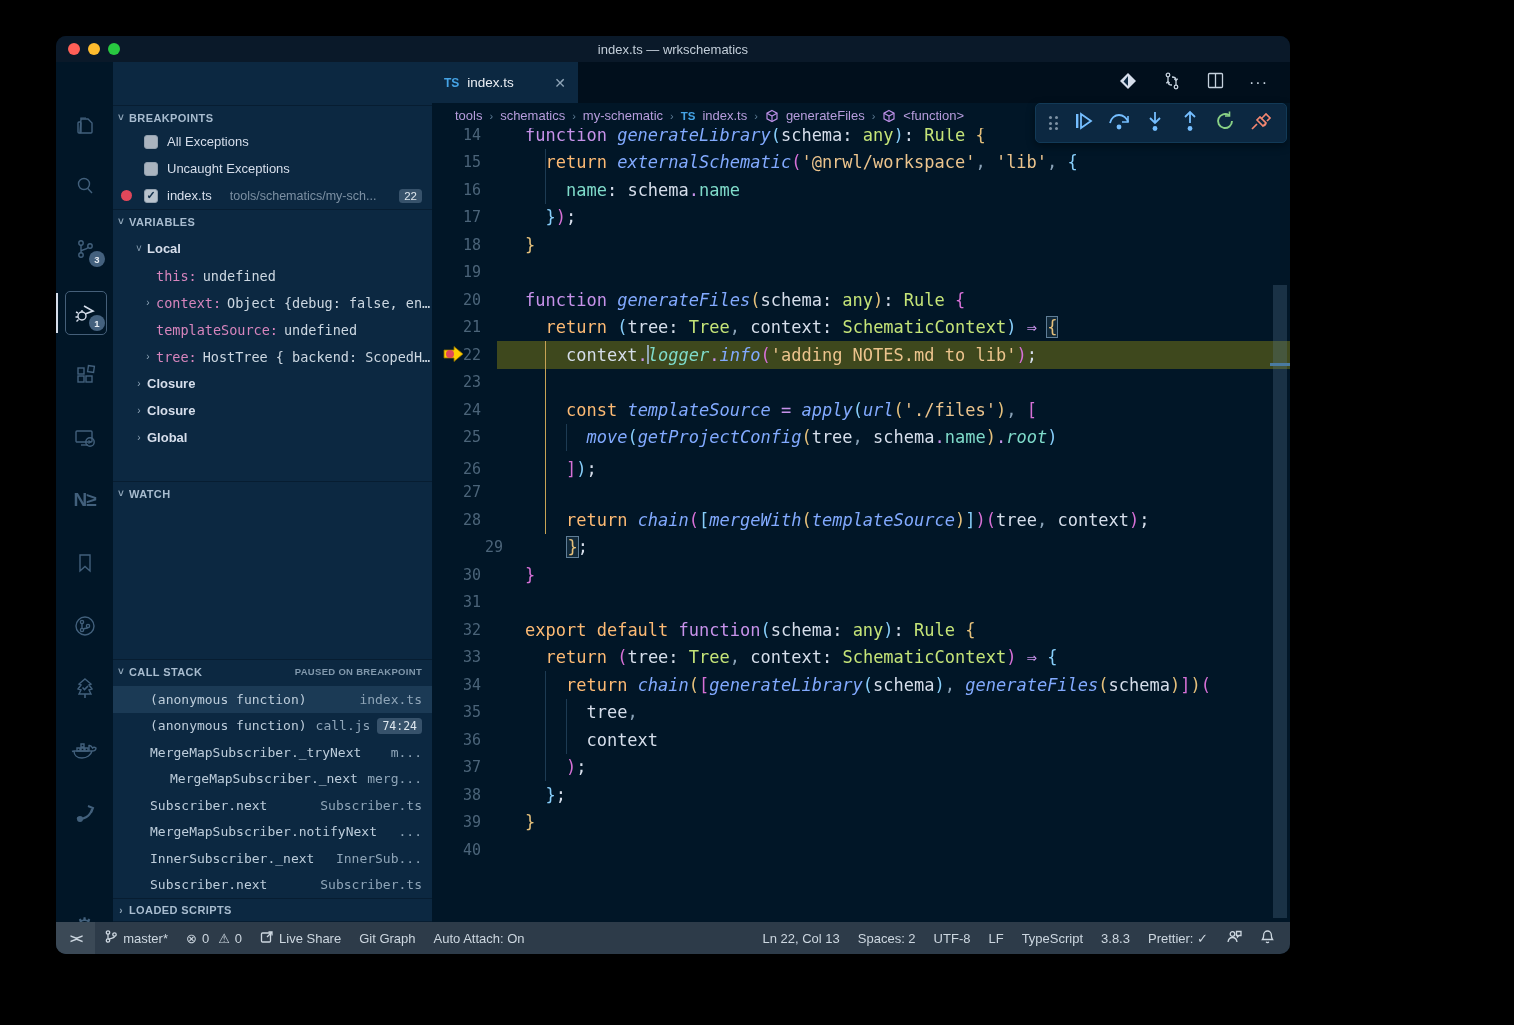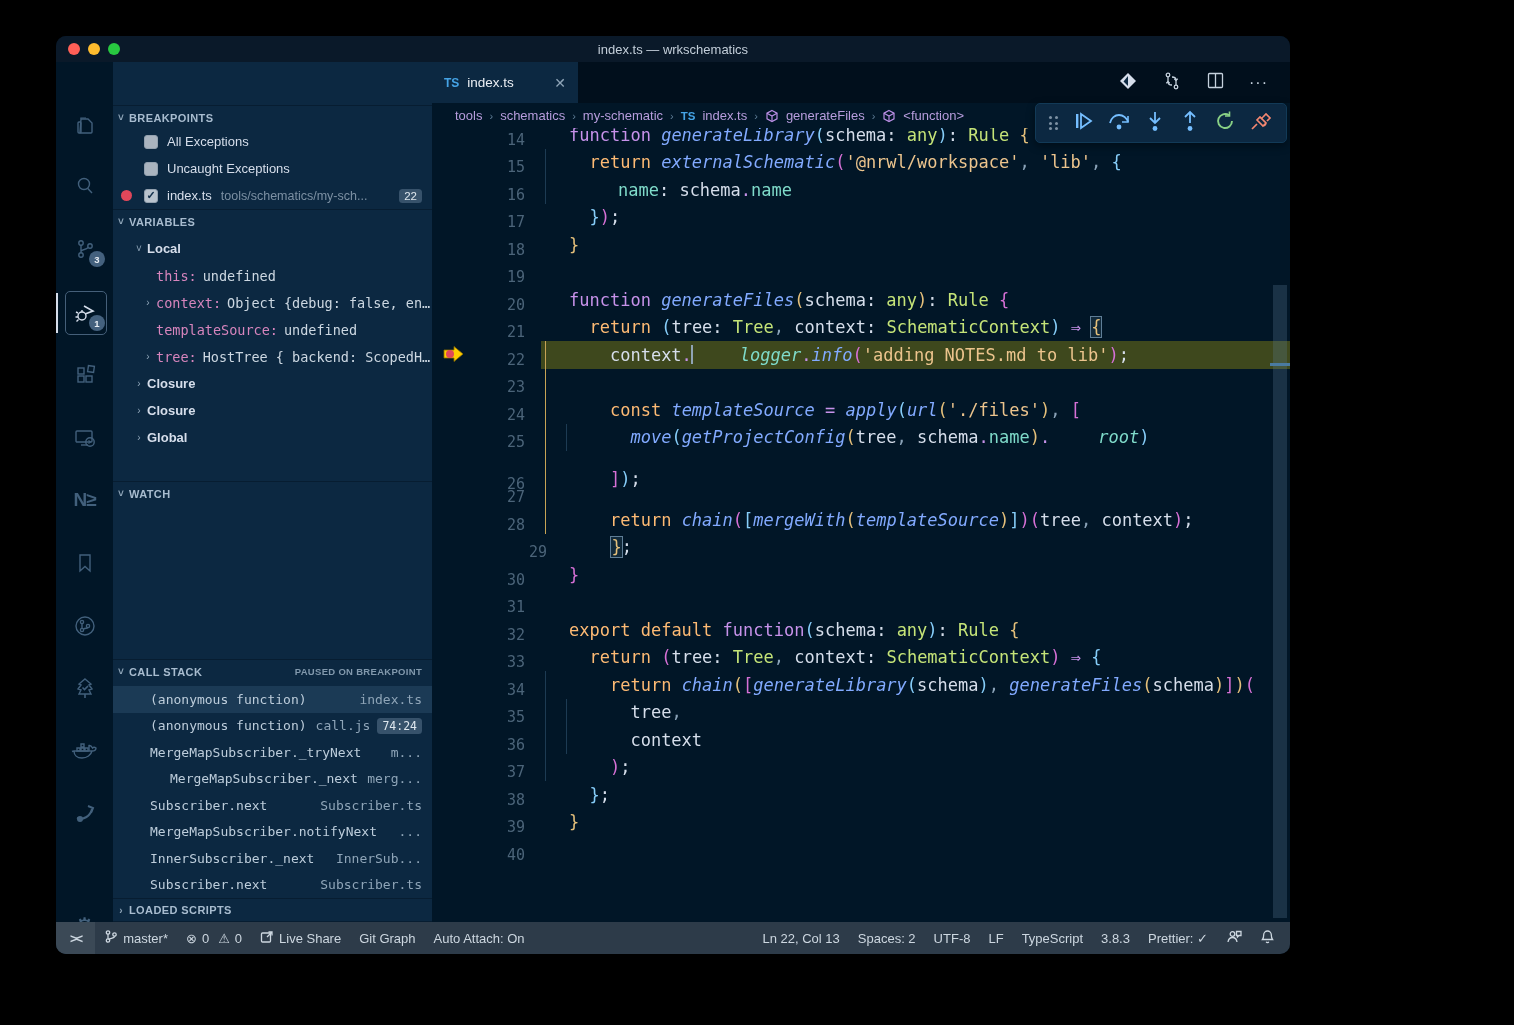--- a/index.html
+++ b/index.html
@@ -53,21 +53,21 @@
   .gear-dot { position:absolute; right:-4px; top:-2px; width:8px; height:8px; border-radius:50%; background:#c96a31; }
   .console-ic { margin-left:20px; width:17px; height:15px; border:1.4px solid #c5d1dd; border-radius:2px;
     color:#c5d1dd; font-size:8px; display:flex; align-items:center; justify-content:center; }
 
   .row { position:absolute; left:0; right:0; height:27px; display:flex; align-items:center; }
   .chk { width:14px; height:14px; border-radius:3px; background:#b9c3cd; border:1px solid #93a1af;
     margin-right:9px; flex:none; display:flex; align-items:center; justify-content:center;
     color:#13304b; font-size:11px; font-weight:bold; }
   .chk.un { background:#aab4bf; }
   .bp-dot { position:absolute; left:8px; width:11px; height:11px; border-radius:50%; background:#e0475a; }
-  .bp-path { color:#7c90a3; font-size:12.5px; margin-left:9px; white-space:nowrap; overflow:hidden; }
+  .bp-path { color:#7c90a3; font-size:12.5px; margin-left:18px; white-space:nowrap; overflow:hidden; }
   .badge { background:#37526b; color:#dfe7ee; border-radius:3.5px; padding:1px 5px; font-size:11.5px; }
   .var-name { color:#d785bd; }
   .var-val { color:#cdd8e2; margin-left:6px; white-space:nowrap; overflow:hidden; }
   .bold { font-weight:bold; }
   .cs-status { margin-left:auto; margin-right:10px; font-size:9.5px; color:#8299ad; letter-spacing:.3px; }
   .frame { font-size:13px;justify-content:center; }
   .frame .fn-name { color:#bdcddb; white-space:nowrap; overflow:hidden; }
   .frame .fn-file { margin-left:auto; color:#8fa5b8; padding-left:8px; white-space:nowrap; }
   .frame.selected { background:#1b3a55; }
   .frame .badge { margin-left:7px; margin-right:0; }
@@ -81,30 +81,30 @@
   .tab-label { color:#eceff4; font-size:13.5px; flex:1; }
   .tab-close { color:#8fa5b8; font-size:14px; }
   .tab-actions { margin-left:auto; display:flex; align-items:center; gap:24px; padding-right:22px; color:#c5d1dd; }
   .breadcrumbs { position:absolute; top:41px; left:0; right:0; height:25px; display:flex; align-items:center;
     padding-left:23px; font-size:13px; color:#b79ddd; background:#011627; gap:7px; }
   .bc-sep { color:#5f7e97; font-size:11px; }
   .bc-ts { color:#45a3e5; font-size:11.5px; font-weight:bold; }
 
   .code-area { position:absolute; top:66px; left:0; right:0; bottom:0; overflow:hidden;
     font-family:"DejaVu Sans Mono", monospace; font-size:17px; }
-  .line { position:absolute; left:0; right:0; height:27.5px; display:flex; align-items:flex-end;margin-left:44px; }
+  .line { position:absolute; left:0; right:0; height:27.5px; display:flex; align-items:center; }
   .ln { width:65px; flex:none; text-align:right; padding-right:16px; color:#4b6479; font-size:15px; }
   .lc { flex:1; padding-left:28px; white-space:pre; height:100%; display:flex; align-items:center; }
   .line.current .lc { background:#3e481d; }
   .t-txt { color:#d6deeb; } .t-dim { color:#8ba3b8; }
   .t-k   { color:#c792ea; } .t-ki  { color:#fdba74; }
   .t-fn  { color:#82aaff; font-style:italic; }
   .t-ty  { color:#c5e478; }
   .t-str { color:#ecc48d; }
-  .t-teal { color:#7fdbca; } .t-teali { color:#7fdbca; font-style:italic;padding-left:48px; }
+  .t-teal { color:#7fdbca; } .t-teali { color:#7fdbca; font-style:italic; }
   .t-op  { color:#c792ea; }
   .t-bG  { color:#e5c07b; } .t-bO { color:#d670d6; } .t-bB { color:#87cefa; }
   .bm { outline:1px solid #5f7e97; background:rgba(95,126,151,.18); }
   .cursor { display:inline-block; width:2px; height:19px; background:#90a4b5; margin:0 -1px; vertical-align:middle; }
   .guide { position:absolute; width:1px; background:#1d3b53; z-index:1; }
   .guide.gold { background:#c7a355; }
   .bp-arrow { position:absolute; left:10px; width:24px; height:18px; z-index:2; }
 
   .scrollbar { position:absolute; right:0; top:66px; bottom:0; width:20px; }
   .sb-slider { position:absolute; left:3px; right:3px; top:157px; bottom:4px; background:rgba(95,126,151,.28); }
@@ -405,21 +405,21 @@
       <div class="code-area">
         <div id="code-lines">
             <div class="line" style="top: -7px;">
               <span class="ln">14</span>
               <span class="lc"><span class="t-k">function</span><span class="t-txt"> </span><span class="t-fn">generateLibrary</span><span class="t-bB">(</span><span class="t-txt">schema</span><span class="t-txt">: </span><span class="t-ty">any</span><span class="t-bB">)</span><span class="t-txt">: </span><span class="t-ty">Rule</span><span class="t-txt"> </span><span class="t-bG">{</span></span>
             </div>
             <div class="line" style="top: 20.5px;">
               <span class="ln">15</span>
               <span class="lc"><span class="t-txt">  </span><span class="t-ki">return</span><span class="t-txt"> </span><span class="t-fn">externalSchematic</span><span class="t-bO">(</span><span class="t-str">'@nrwl/workspace'</span><span class="t-dim">, </span><span class="t-str">'lib'</span><span class="t-dim">, </span><span class="t-bB">{</span></span>
             </div>
-            <div class="line" style="top: 48px; gap: 8px;">
+            <div class="line" style="top: 48px;">
               <span class="ln">16</span>
               <span class="lc"><span class="t-txt">    </span><span class="t-teal">name</span><span class="t-txt">: </span><span class="t-txt">schema</span><span class="t-op">.</span><span class="t-teal">name</span></span>
             </div>
             <div class="line" style="top: 75.5px;">
               <span class="ln">17</span>
               <span class="lc"><span class="t-txt">  </span><span class="t-bB">}</span><span class="t-bO">)</span><span class="t-txt">;</span></span>
             </div>
             <div class="line" style="top: 103px;">
               <span class="ln">18</span>
               <span class="lc"><span class="t-bG">}</span></span>
@@ -445,21 +445,21 @@
               <span class="lc"></span>
             </div>
             <div class="line" style="top: 268px;">
               <span class="ln">24</span>
               <span class="lc"><span class="t-txt">    </span><span class="t-ki">const</span><span class="t-txt"> </span><span class="t-fn">templateSource</span><span class="t-txt"> </span><span class="t-op">=</span><span class="t-txt"> </span><span class="t-fn">apply</span><span class="t-bB">(</span><span class="t-fn">url</span><span class="t-bG">(</span><span class="t-str">'./files'</span><span class="t-bG">)</span><span class="t-dim">, </span><span class="t-bO">[</span></span>
             </div>
             <div class="line" style="top: 295.5px;">
               <span class="ln">25</span>
               <span class="lc"><span class="t-txt">      </span><span class="t-fn">move</span><span class="t-bB">(</span><span class="t-fn">getProjectConfig</span><span class="t-bG">(</span><span class="t-txt">tree</span><span class="t-dim">, </span><span class="t-txt">schema</span><span class="t-op">.</span><span class="t-teal">name</span><span class="t-bG">)</span><span class="t-op">.</span><span class="t-teali">root</span><span class="t-bB">)</span></span>
             </div>
-            <div class="line" style="top: 337px;">
+            <div class="line" style="top: 327px;">
               <span class="ln">26</span>
               <span class="lc"><span class="t-txt">    </span><span class="t-bO">]</span><span class="t-bB">)</span><span class="t-txt">;</span></span>
             </div>
             <div class="line" style="top: 350.5px;">
               <span class="ln">27</span>
               <span class="lc"></span>
             </div>
             <div class="line" style="top: 378px;">
               <span class="ln">28</span>
               <span class="lc"><span class="t-txt">    </span><span class="t-ki">return</span><span class="t-txt"> </span><span class="t-fn">chain</span><span class="t-bO">(</span><span class="t-bB">[</span><span class="t-fn">mergeWith</span><span class="t-bG">(</span><span class="t-fn">templateSource</span><span class="t-bG">)</span><span class="t-bB">]</span><span class="t-bO">)</span><span class="t-bO">(</span><span class="t-txt">tree</span><span class="t-dim">, </span><span class="t-txt">context</span><span class="t-bO">)</span><span class="t-txt">;</span></span>

